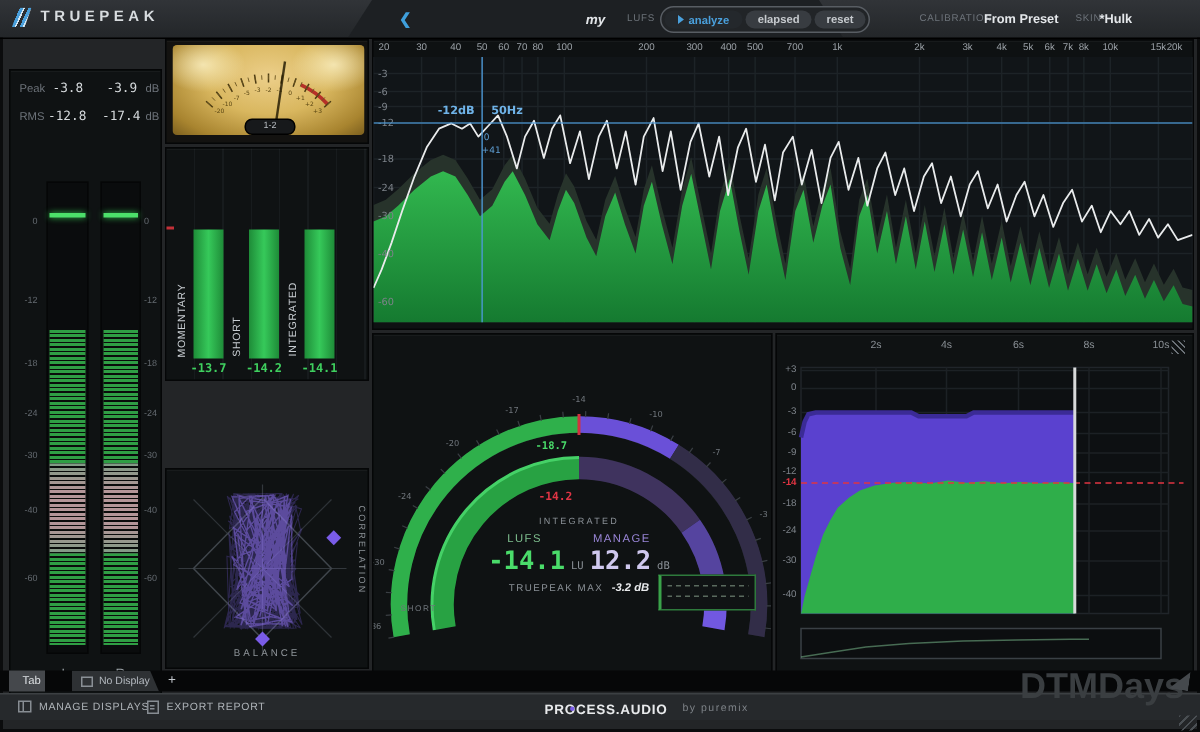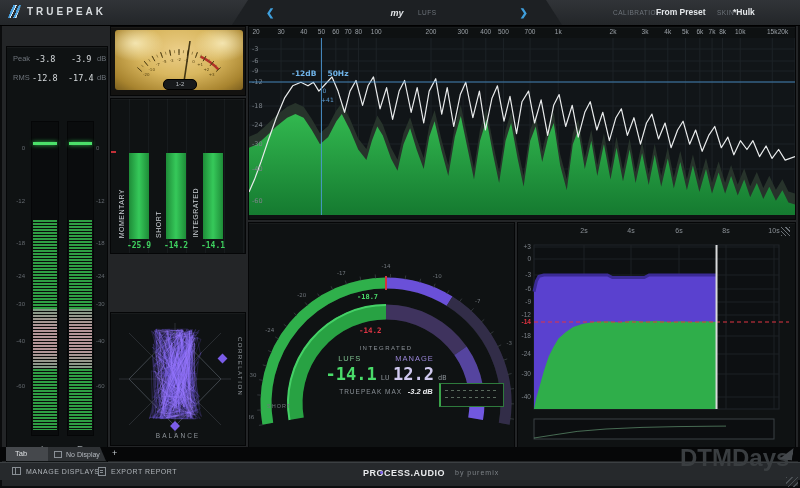--- a/index.html
+++ b/index.html
@@ -94,21 +94,21 @@
   
   #panel-history{left:517px;top:222px;width:279px;height:228px;}
   #history-svg{position:absolute;left:0;top:0;}
   .time-lbl{position:absolute;top:4px;width:20px;margin-left:-10px;text-align:center;font-size:7px;color:#8a9096;}
   .hdb-lbl{position:absolute;left:0;width:13px;text-align:right;font-size:6.5px;color:#7d838a;}
   .h-target{position:absolute;left:0;width:13px;text-align:right;font-size:6.5px;font-weight:bold;color:#e03442;top:95px;}
   .h-menu{position:absolute;right:5px;top:4px;width:9px;height:9px;
           background:repeating-linear-gradient(45deg,#6a7076 0 1px,rgba(0,0,0,0) 1px 3px);}
   
   #tabbar{position:absolute;left:0;top:447px;width:800px;height:14px;background:#060708;}
-  .tab-active{position:absolute;left:6px;top:0;width:42px;height:14px;background:#45484c;
+  .tab-active{position:absolute;left:6px;top:0;width:24px;height:14px;background:#45484c;
               font-size:7.5px;line-height:14px;padding-left:9px;box-sizing:border-box;color:#dde0e3;}
   .tab-display{position:absolute;left:48px;top:0;width:58px;height:14px;background:#2e3134;
                clip-path:polygon(0 0,calc(100% - 6px) 0,100% 100%,0 100%);
                display:flex;align-items:center;gap:4px;padding-left:6px;box-sizing:border-box;
                font-size:7px;color:#b5bac0;}
   .tab-ico{width:6px;height:5px;border:1px solid #8a9096;}
   .tab-add{position:absolute;left:112px;top:1px;font-size:9px;color:#c5cacf;}
   #statusbar{position:absolute;left:0;top:462px;width:800px;height:17px;background:#26292c;border-top:1px solid #3c4043;}
   .sb-item{position:absolute;top:4px;display:flex;align-items:center;gap:5px;font-size:7px;letter-spacing:0.5px;color:#aeb3b8;}
   .ico-grid{width:7px;height:6px;border:1px solid #878d93;position:relative;}
@@ -134,20 +134,28 @@
     <div class="logo">
       <span class="logo-icon"></span>
       <span class="logo-text">TRUEPEAK</span>
     </div>
     <div class="preset-tab">
       <span class="chev">❮</span>
       <span class="preset-name">my</span>
       <span class="chev">❯</span>
     </div>
     <span class="tb-label" style="left:418px">LUFS</span>
+    <div class="pill-group">
+      <span class="btn-analyze">
+          <i class="play-icon"></i>
+          <span>analyze</span>
+        </span>
+      <span class="btn-grey">elapsed</span>
+      <span class="btn-grey">reset</span>
+    </div>
     <span class="tb-label" style="left:613px">CALIBRATION</span>
     <span class="tb-value" style="left:656px">From Preset</span>
     <span class="tb-label" style="left:717px">SKIN</span>
     <span class="tb-value" style="left:733px">*Hulk</span>
   </div>
 
   <div id="panel-levels" class="panel">
     <div class="lvl-row" style="top:7px">
       <span style="position:absolute;left:6px">Peak</span>
       <b style="left:28px">-3.8</b>
@@ -243,21 +251,21 @@
         <circle cx="66" cy="72" r="2.5" fill="#2a2013"></circle>
       </svg>
     <div class="vu-pill">1-2</div>
   </div>
 
   <div id="panel-bars" class="panel">
     <div class="red-dash"></div>
     <div id="bars-holder">
         <div class="lbar" style="left:18px;top:54px;height:86px"></div>
         <span class="lbar-rot" style="left:7px">MOMENTARY</span>
-        <span class="lbar-val" style="left:11px;top:142px">-25.9</span>
+        <span class="lbar-val" style="left:11px;top:142px">-13.7</span>
         <div class="lbar" style="left:55px;top:54px;height:86px"></div>
         <span class="lbar-rot" style="left:44px">SHORT</span>
         <span class="lbar-val" style="left:48px;top:142px">-14.2</span>
         <div class="lbar" style="left:92px;top:54px;height:86px"></div>
         <span class="lbar-rot" style="left:81px">INTEGRATED</span>
         <span class="lbar-val" style="left:85px;top:142px">-14.1</span>
       </div>
   </div>
 
 

